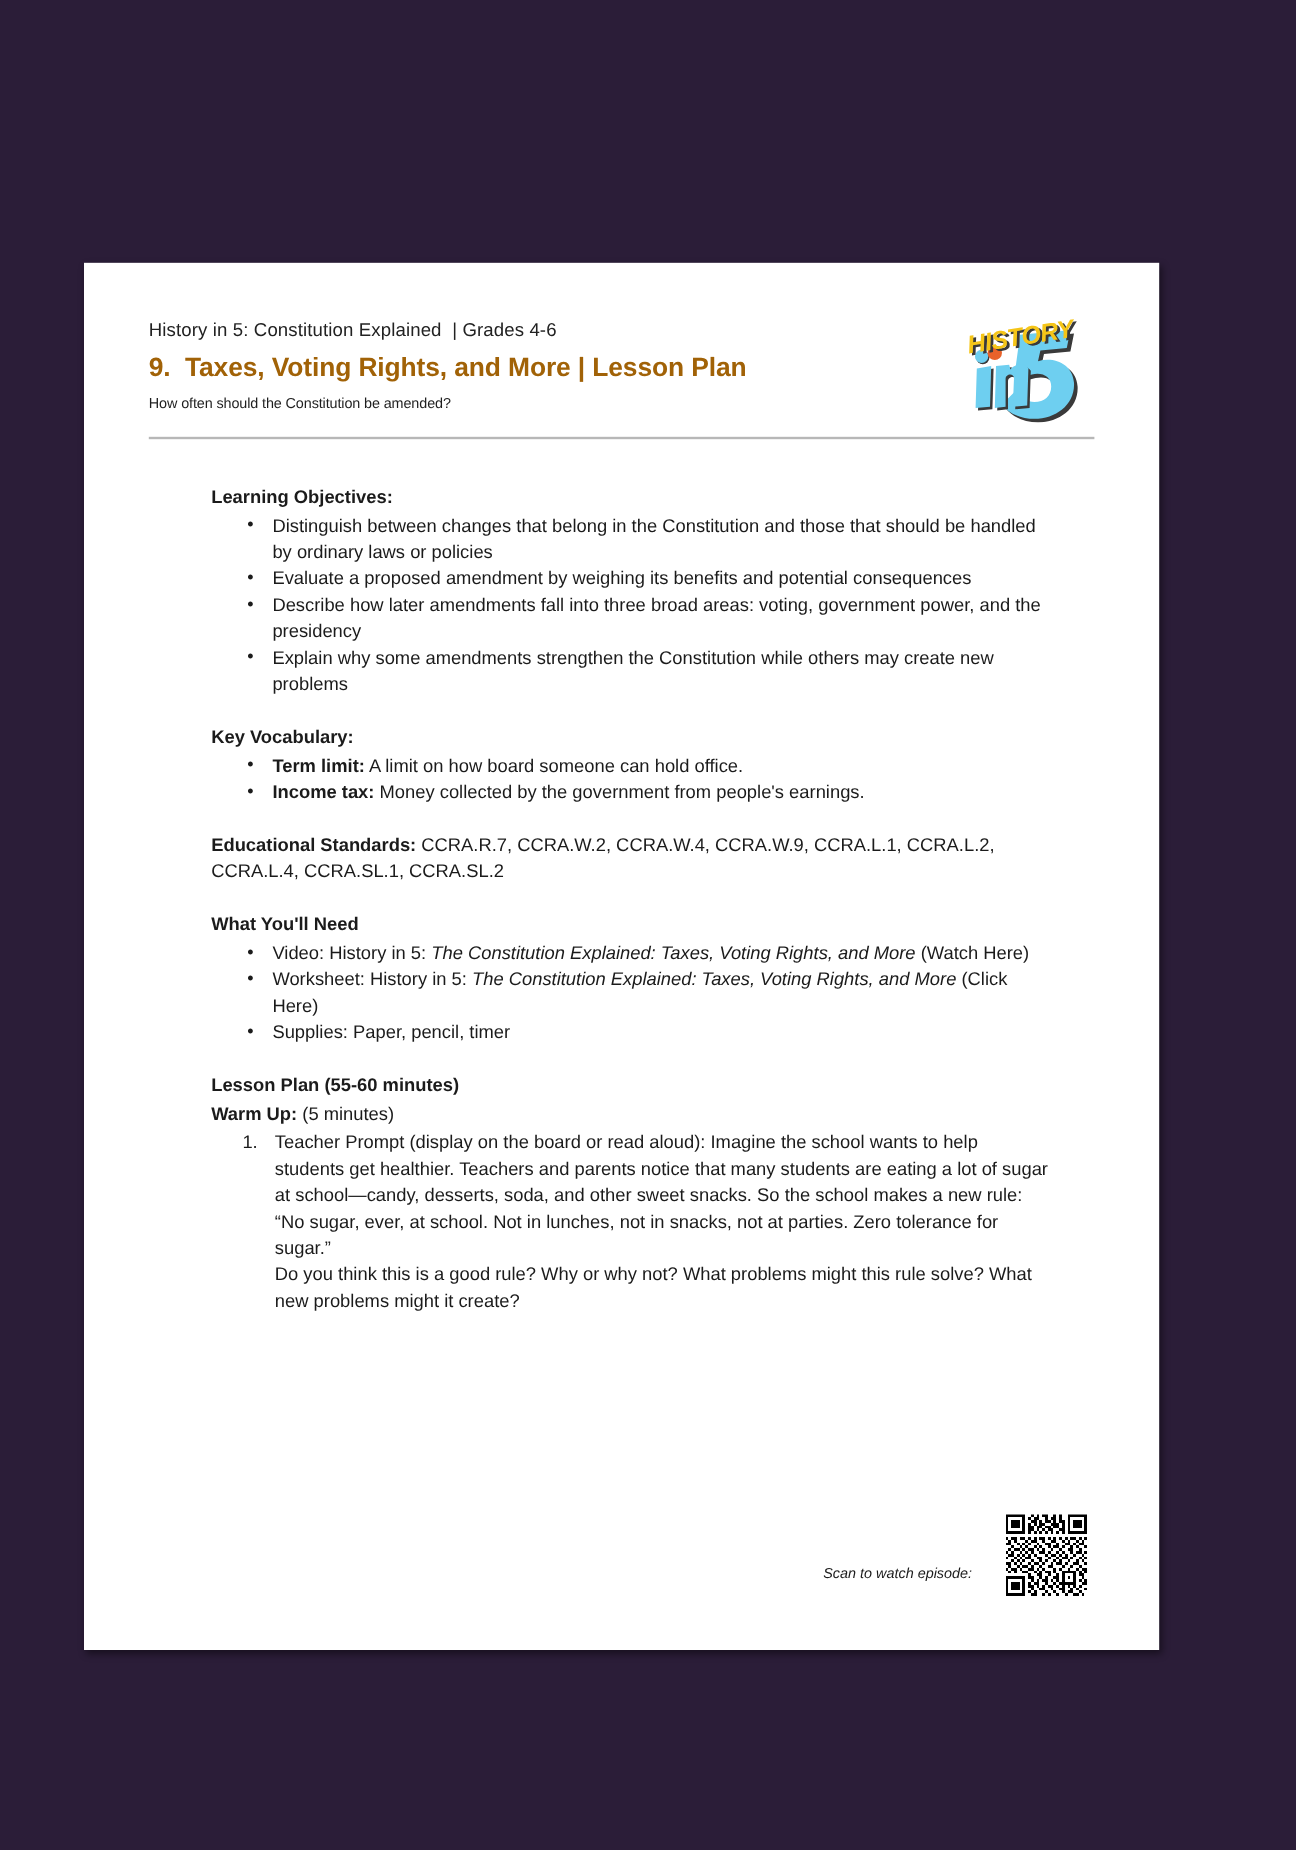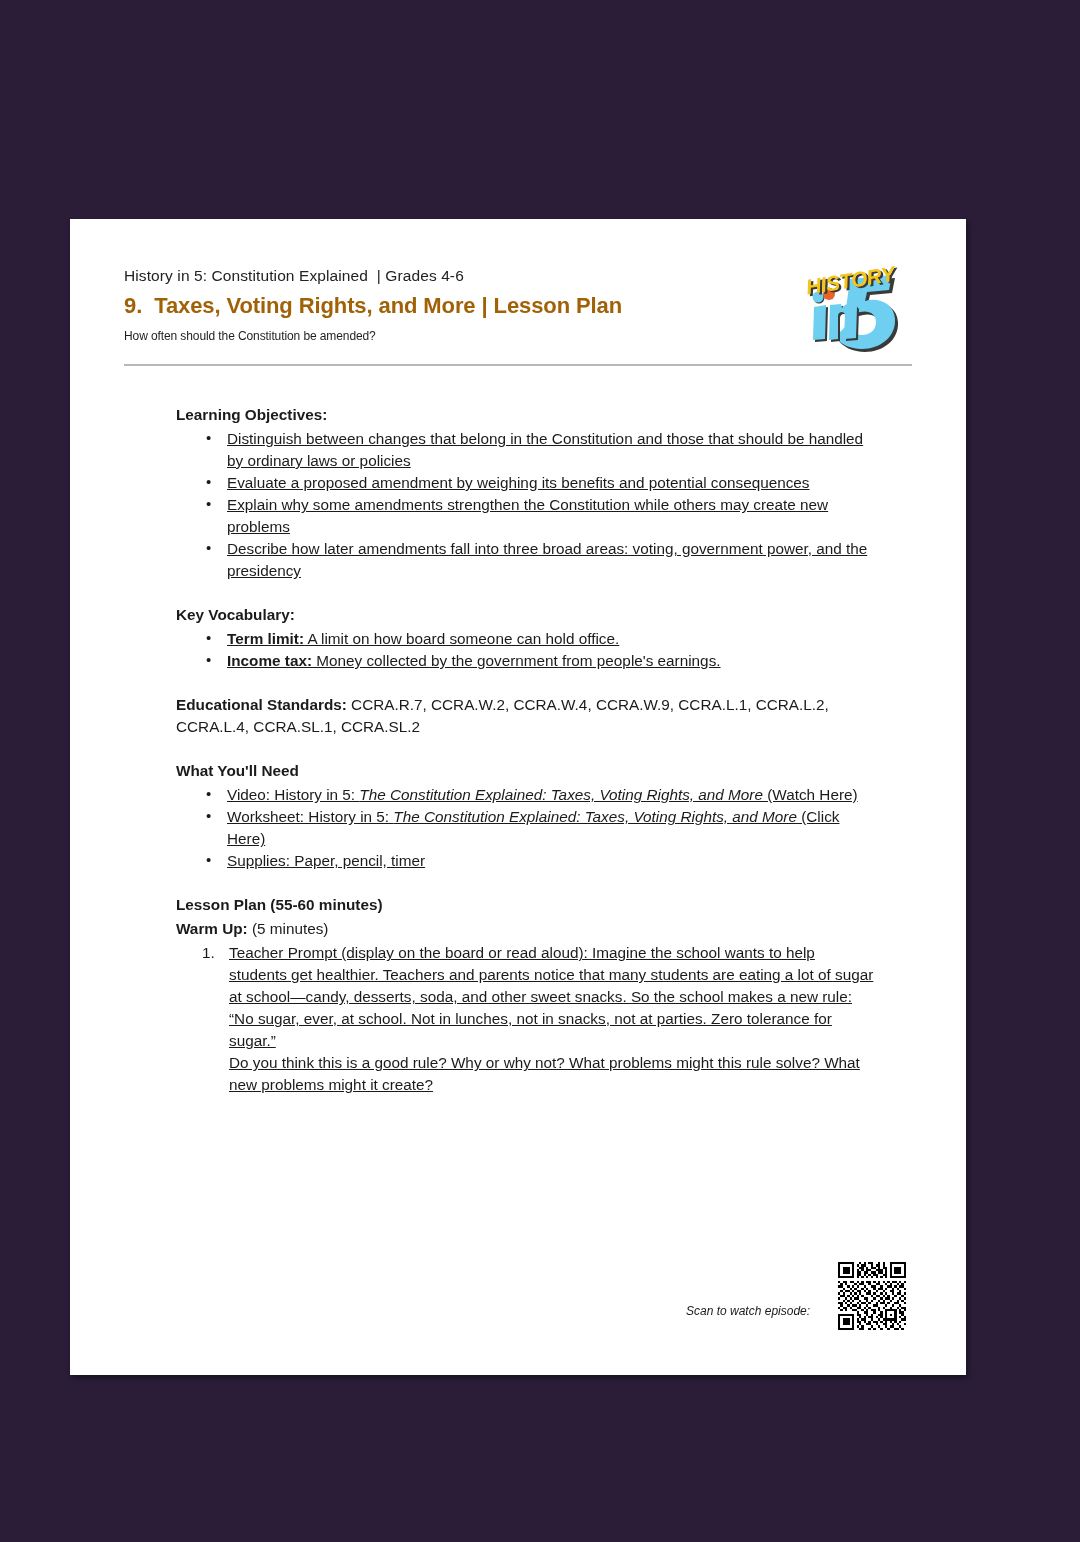--- a/index.html
+++ b/index.html
@@ -95,21 +95,20 @@
 
   .sec-head {
     font-weight: bold;
     margin: 0 0 2px 0;
   }
 
   ul.bullets, ol.numbers {
     margin: 0 0 22px 0;
     padding: 0;
     list-style: none;
-    text-decoration: underline;
   }
   ul.bullets li {
     position: relative;
     padding-left: 51px;
     margin-bottom: 0px;
   }
   ul.bullets li::before {
     content: "\2022";
     position: absolute;
     left: 30px;
@@ -204,22 +203,22 @@
     </div>
   </div>
 
   <div class="body-area">
 
 
     <p class="sec-head">Learning Objectives:</p>
     <ul class="bullets">
       <li><span>Distinguish between changes that belong in the Constitution and those that should be handled by ordinary laws or policies</span></li>
       <li><span>Evaluate a proposed amendment by weighing its benefits and potential consequences</span></li>
+      <li><span>Describe how later amendments fall into three broad areas: voting, government power, and the presidency</span></li>
       <li><span>Explain why some amendments strengthen the Constitution while others may create new problems</span></li>
-      <li><span>Describe how later amendments fall into three broad areas: voting, government power, and the presidency</span></li>
     </ul>
 
     <p class="sec-head">Key Vocabulary:</p>
     <ul class="bullets">
       <li><b>Term limit:</b><span> A limit on how board someone can hold office.</span></li>
       <li><b>Income tax:</b><span> Money collected by the government from people's earnings.</span></li>
     </ul>
 
     <p class="para"><b>Educational Standards:</b><span> CCRA.R.7, CCRA.W.2, CCRA.W.4, CCRA.W.9, CCRA.L.1, CCRA.L.2, CCRA.L.4, CCRA.SL.1, CCRA.SL.2</span></p>
 

